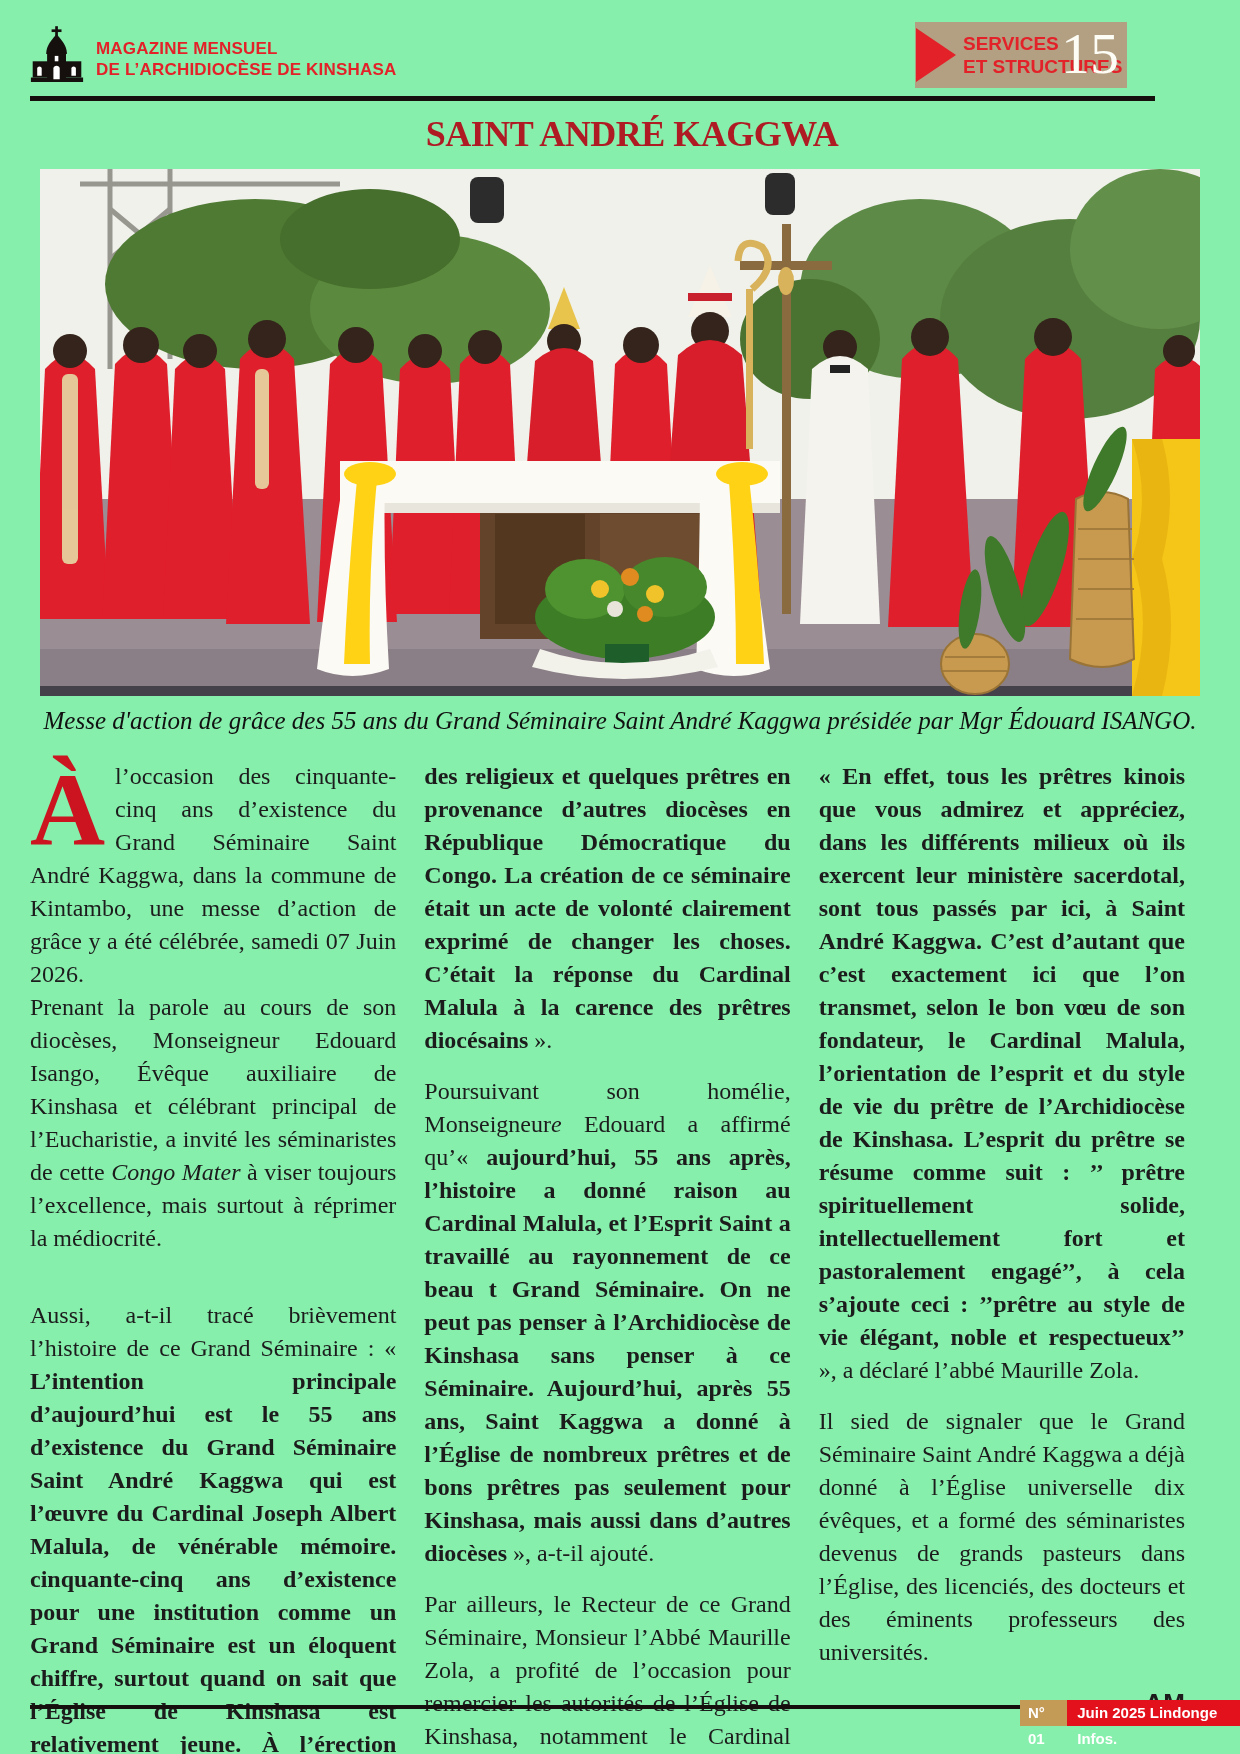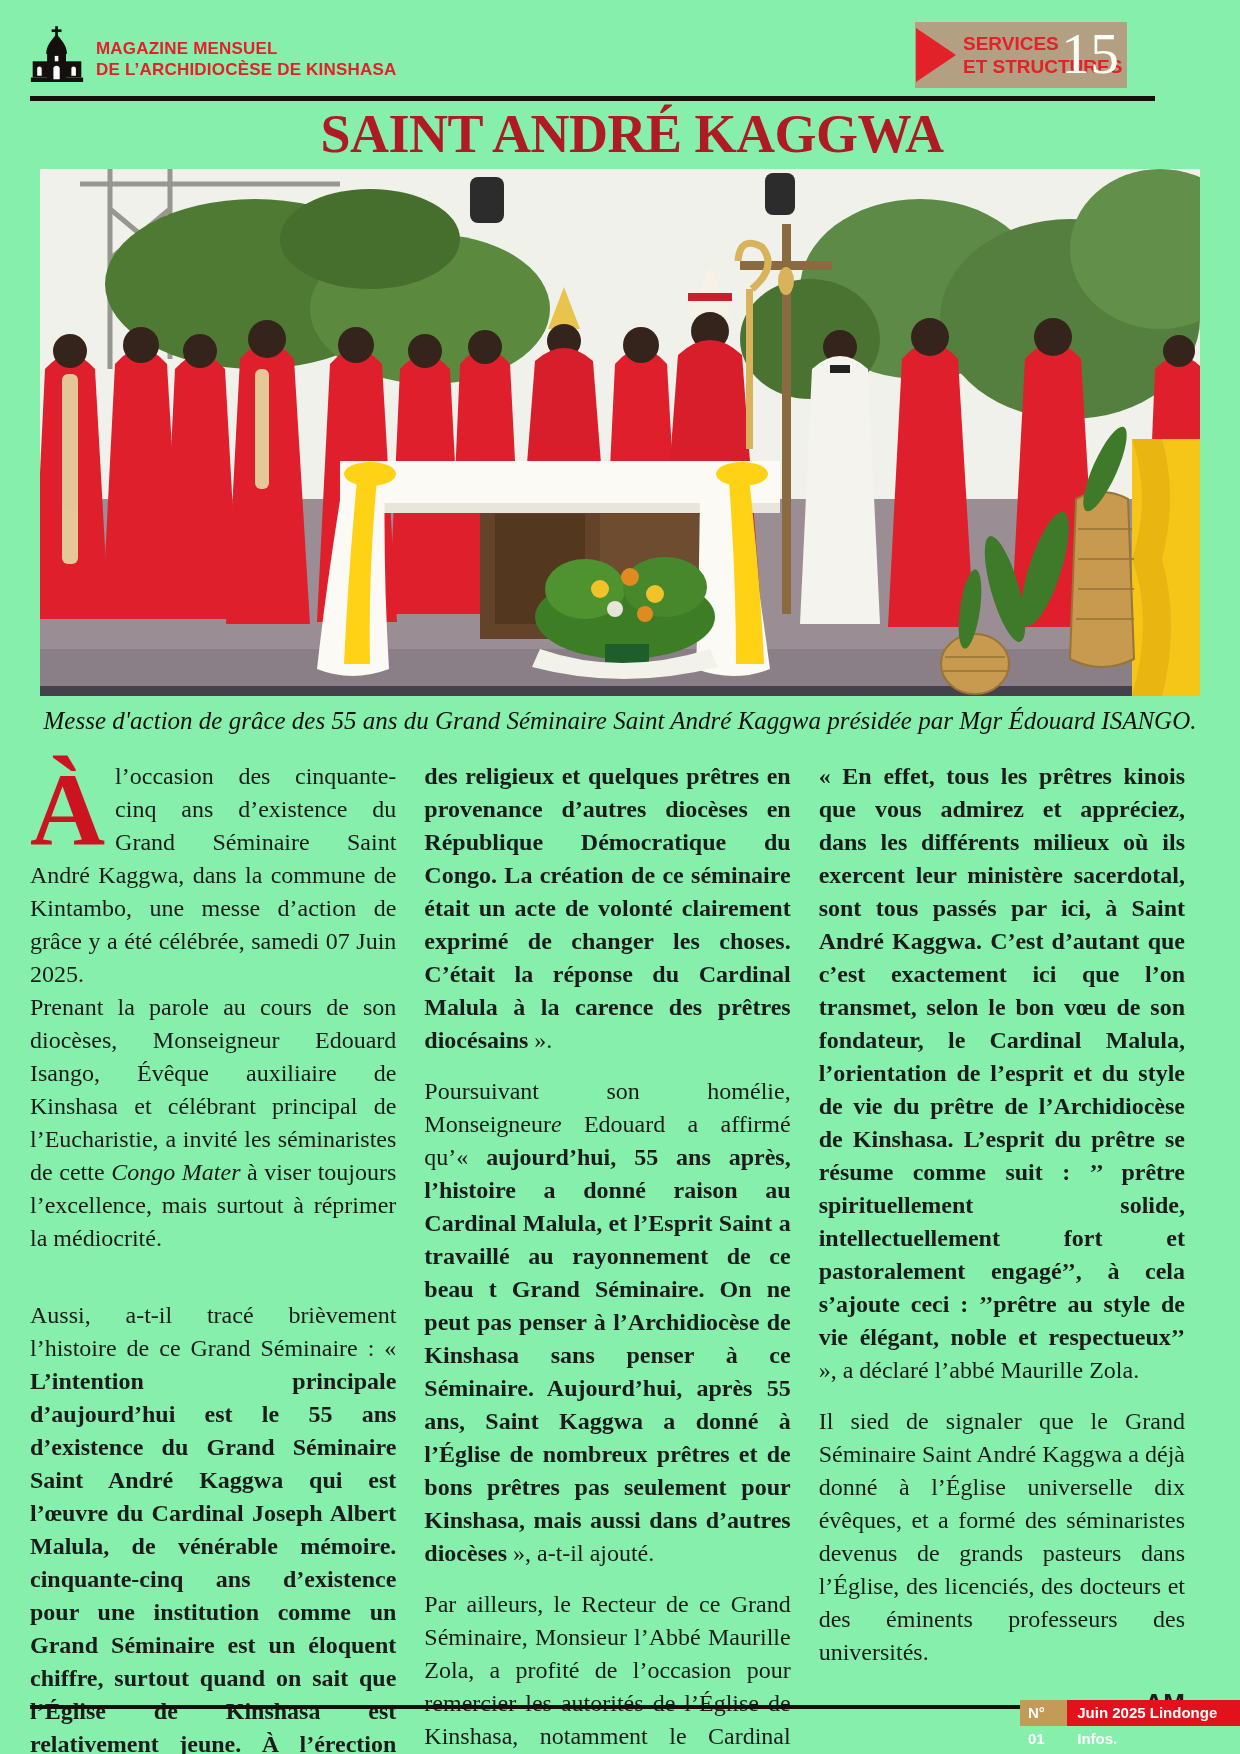--- a/index.html
+++ b/index.html
@@ -18,21 +18,21 @@
   .section-label{position:absolute;left:48px;top:10px;font-family:"Liberation Sans",sans-serif;
                  font-weight:700;font-size:19px;line-height:23px;color:#e32129;}
   .section-page{position:absolute;right:8px;top:-2px;font-family:"Liberation Serif",serif;
                 font-size:58px;font-weight:400;color:#fdfdf6;}
   .mast-rule{height:5px;background:#15100e;margin:6px 85px 0 30px;}
 
   
   .headline{margin-top:8px;text-align:center;color:#ae1b23;font-weight:700;
             font-family:"Liberation Serif",serif;letter-spacing:-.5px;}
   .headline .l1{font-size:44px;line-height:48px;}
-  .headline .l2{font-size:54px;line-height:50px;padding-left:24px;}
+  .headline .l2{font-size:36px;line-height:50px;padding-left:24px;}
 
   
   .photo{display:block;width:1160px;height:527px;margin:10px auto 0;}
   .caption{width:1160px;margin:10px auto 0;font-style:italic;font-size:25px;line-height:30px;
            text-align:center;color:#111;}
 
   
   .columns{display:flex;gap:28px;margin:24px 55px 0 30px;}
   .col{flex:1 1 0;font-size:24px;line-height:33px;text-align:justify;}
   .para{margin:0 0 18px 0;}
@@ -222,21 +222,21 @@
       <ellipse cx="965" cy="420" rx="14" ry="55" transform="rotate(-16 965 420)"></ellipse>
       <ellipse cx="1065" cy="300" rx="12" ry="46" transform="rotate(24 1065 300)"></ellipse>
       <ellipse cx="930" cy="440" rx="10" ry="40" transform="rotate(8 930 440)"></ellipse>
     </g>
   </svg>
 
   <div class="caption">Messe d'action de grâce des 55 ans du Grand Séminaire Saint André Kaggwa présidée par Mgr Édouard ISANGO.</div>
 
   <div class="columns" id="columns">
       <div class="col">
-        <p class="para tight"><span class="dropcap">À</span><span class="run-r">l’occasion des cinquante-cinq ans d’existence du Grand Séminaire Saint André Kaggwa, dans la commune de Kintambo, une messe d’action de grâce y a été célébrée, samedi 07 Juin 2025.</span></p>
+        <p class="para tight"><span class="dropcap">À</span><span class="run-r">l’occasion des cinquante-cinq ans d’existence du Grand Séminaire Saint André Kaggwa, dans la commune de Kintambo, une messe d’action de grâce y a été célébrée, samedi 07 Juin 2026.</span></p>
         <p class="para tight"><span class="run-r">Prenant la parole au cours de son diocèses, Monseigneur Edouard Isango, Évêque auxiliaire de Kinshasa et célébrant principal de l’Eucharistie, a invité les séminaristes de cette </span><span class="run-i">Congo Mater</span><span class="run-r"> à viser toujours l’excellence, mais surtout à réprimer la médiocrité.</span></p>
         <div class="spacer"></div>
         <p class="para"><span class="run-r">Aussi, a-t-il tracé brièvement l’histoire de ce Grand Séminaire : « </span><span class="run-bi">L’intention principale d’aujourd’hui est le 55 ans d’existence du Grand Séminaire Saint André Kaggwa qui est l’œuvre du Cardinal Joseph Albert Malula, de vénérable mémoire. cinquante-cinq ans d’existence pour une institution comme un Grand Séminaire est un éloquent chiffre, surtout quand on sait que l’Église de Kinshasa est relativement jeune. À l’érection canonique de ce séminaire en 1970, l’Archidiocèse de Kinshasa ne comptait officiellement que deux prêtres kinois. Il s’agit de l’Abbé Michel Gérard et de l’Abbé Henri Izwa. L’œuvre de l’évangélisation était menée principalement par</span></p>
       </div>
       <div class="col">
         <p class="para"><span class="run-bi">des religieux et quelques prêtres en provenance d’autres diocèses en République Démocratique du Congo. La création de ce séminaire était un acte de volonté clairement exprimé de changer les choses. C’était la réponse du Cardinal Malula à la carence des prêtres diocésains</span><span class="run-r"> ».</span></p>
         <p class="para"><span class="run-r">Poursuivant son homélie, Monseigneur</span><span class="run-i">e</span><span class="run-r"> Edouard a affirmé qu’« </span><span class="run-bi">aujourd’hui, 55 ans après, l’histoire a donné raison au Cardinal Malula, et l’Esprit Saint a travaillé au rayonnement de ce beau t Grand Séminaire. On ne peut pas penser à l’Archidiocèse de Kinshasa sans penser à ce Séminaire. Aujourd’hui, après 55 ans, Saint Kaggwa a donné à l’Église de nombreux prêtres et de bons prêtres pas seulement pour Kinshasa, mais aussi dans d’autres diocèses</span><span class="run-r"> », a-t-il ajouté.</span></p>
         <p class="para"><span class="run-r">Par ailleurs, le Recteur de ce Grand Séminaire, Monsieur l’Abbé Maurille Zola, a profité de l’occasion pour remercier les autorités de l’Église de Kinshasa, notamment le Cardinal Fridolin Ambongo pour son dévouement et son attention accordée toujours pour le bien-être de ce Séminaire. Et il présente ici l’objectif poursuivi par ce Grand Séminaire de Philosophie :</span></p>
       </div>
       <div class="col">

